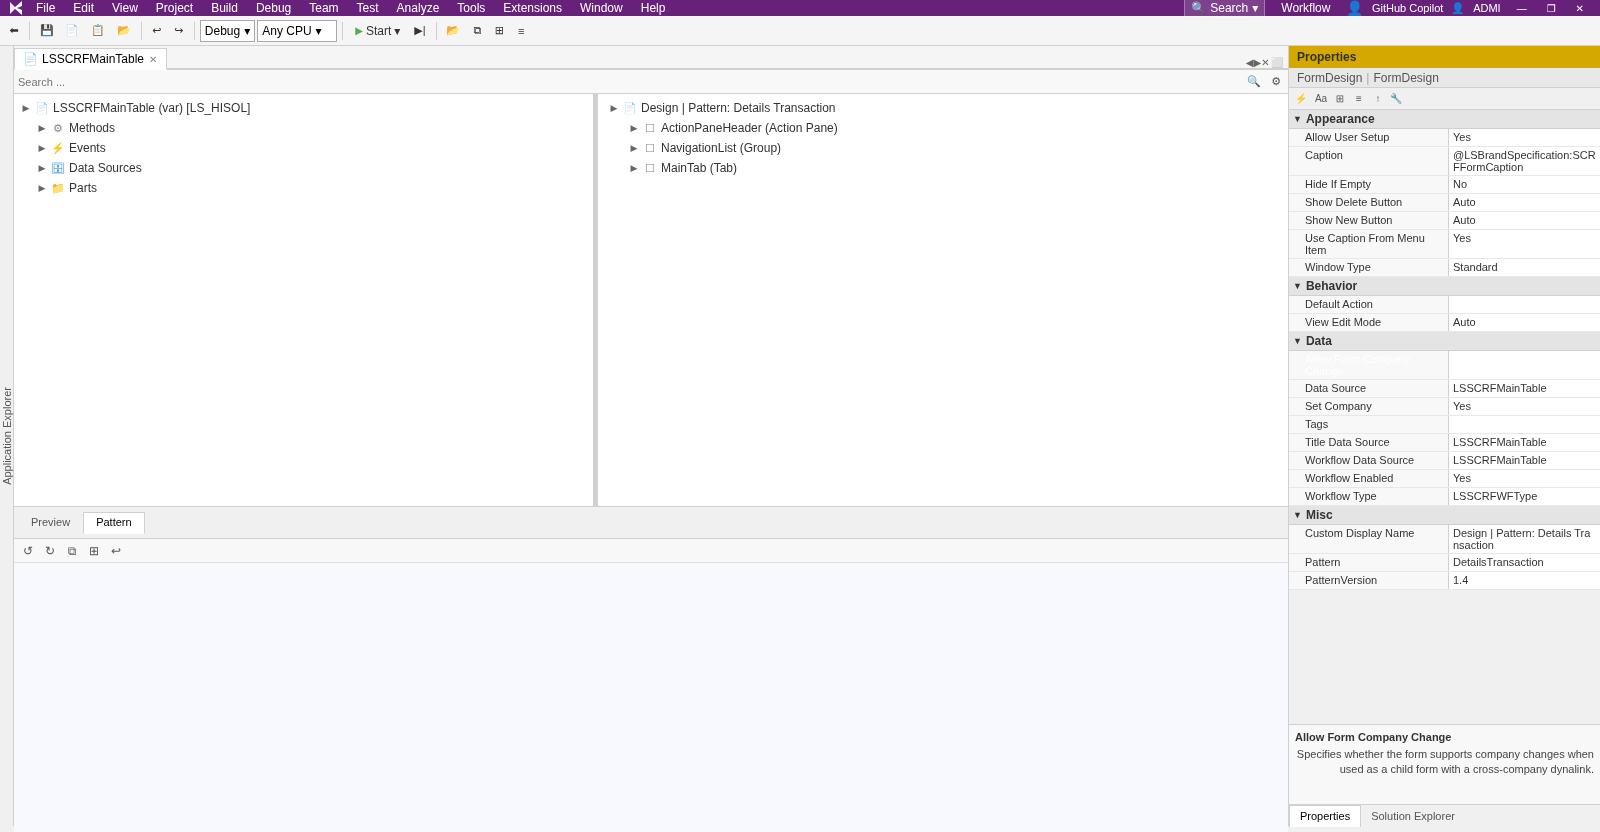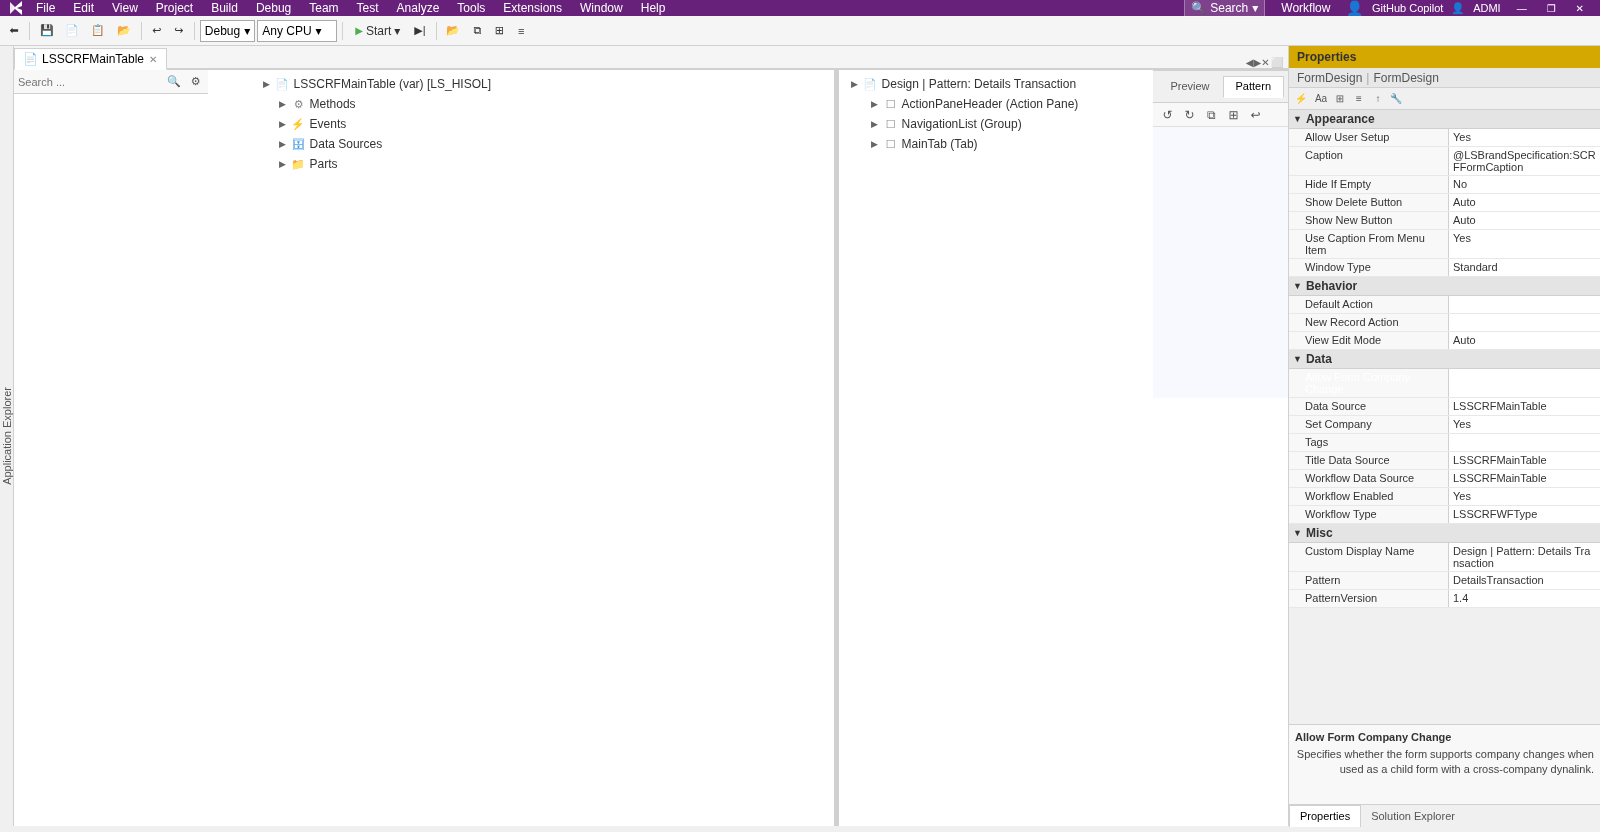--- a/index.html
+++ b/index.html
@@ -143,24 +143,23 @@
       border-bottom: 1px solid white;
       color: #000;
       margin-bottom: -1px;
     }
     .tab-close { font-size: 10px; color: #888; cursor: pointer; padding: 0 1px; }
 
     
     .editor-area {
       flex: 1;
       display: flex;
-      flex-direction: row;
+      flex-direction: column;
       background: white;
       position: relative;
-      gap: 47px;
     }
 
     
     .editor-search {
       height: 24px;
       background: #f8f8f8;
       border-bottom: 1px solid #d0d0d0;
       display: flex;
       align-items: center;
       padding: 0 4px;
@@ -672,24 +671,20 @@
 
       <div class="prop-category">
         <span class="prop-category-toggle">▼</span>
         <span>Behavior</span>
       </div>
       <div class="prop-row">
         <div class="prop-name">Default Action</div>
         <div class="prop-value"></div>
       </div>
       <div class="prop-row">
-        <div class="prop-name">New Record Action</div>
-        <div class="prop-value"></div>
-      </div>
-      <div class="prop-row">
         <div class="prop-name">View Edit Mode</div>
         <div class="prop-value">Auto</div>
       </div>
 
       <div class="prop-category">
         <span class="prop-category-toggle">▼</span>
         <span>Data</span>
       </div>
       <div class="prop-row selected">
         <div class="prop-name">Allow Form Company Change</div>

